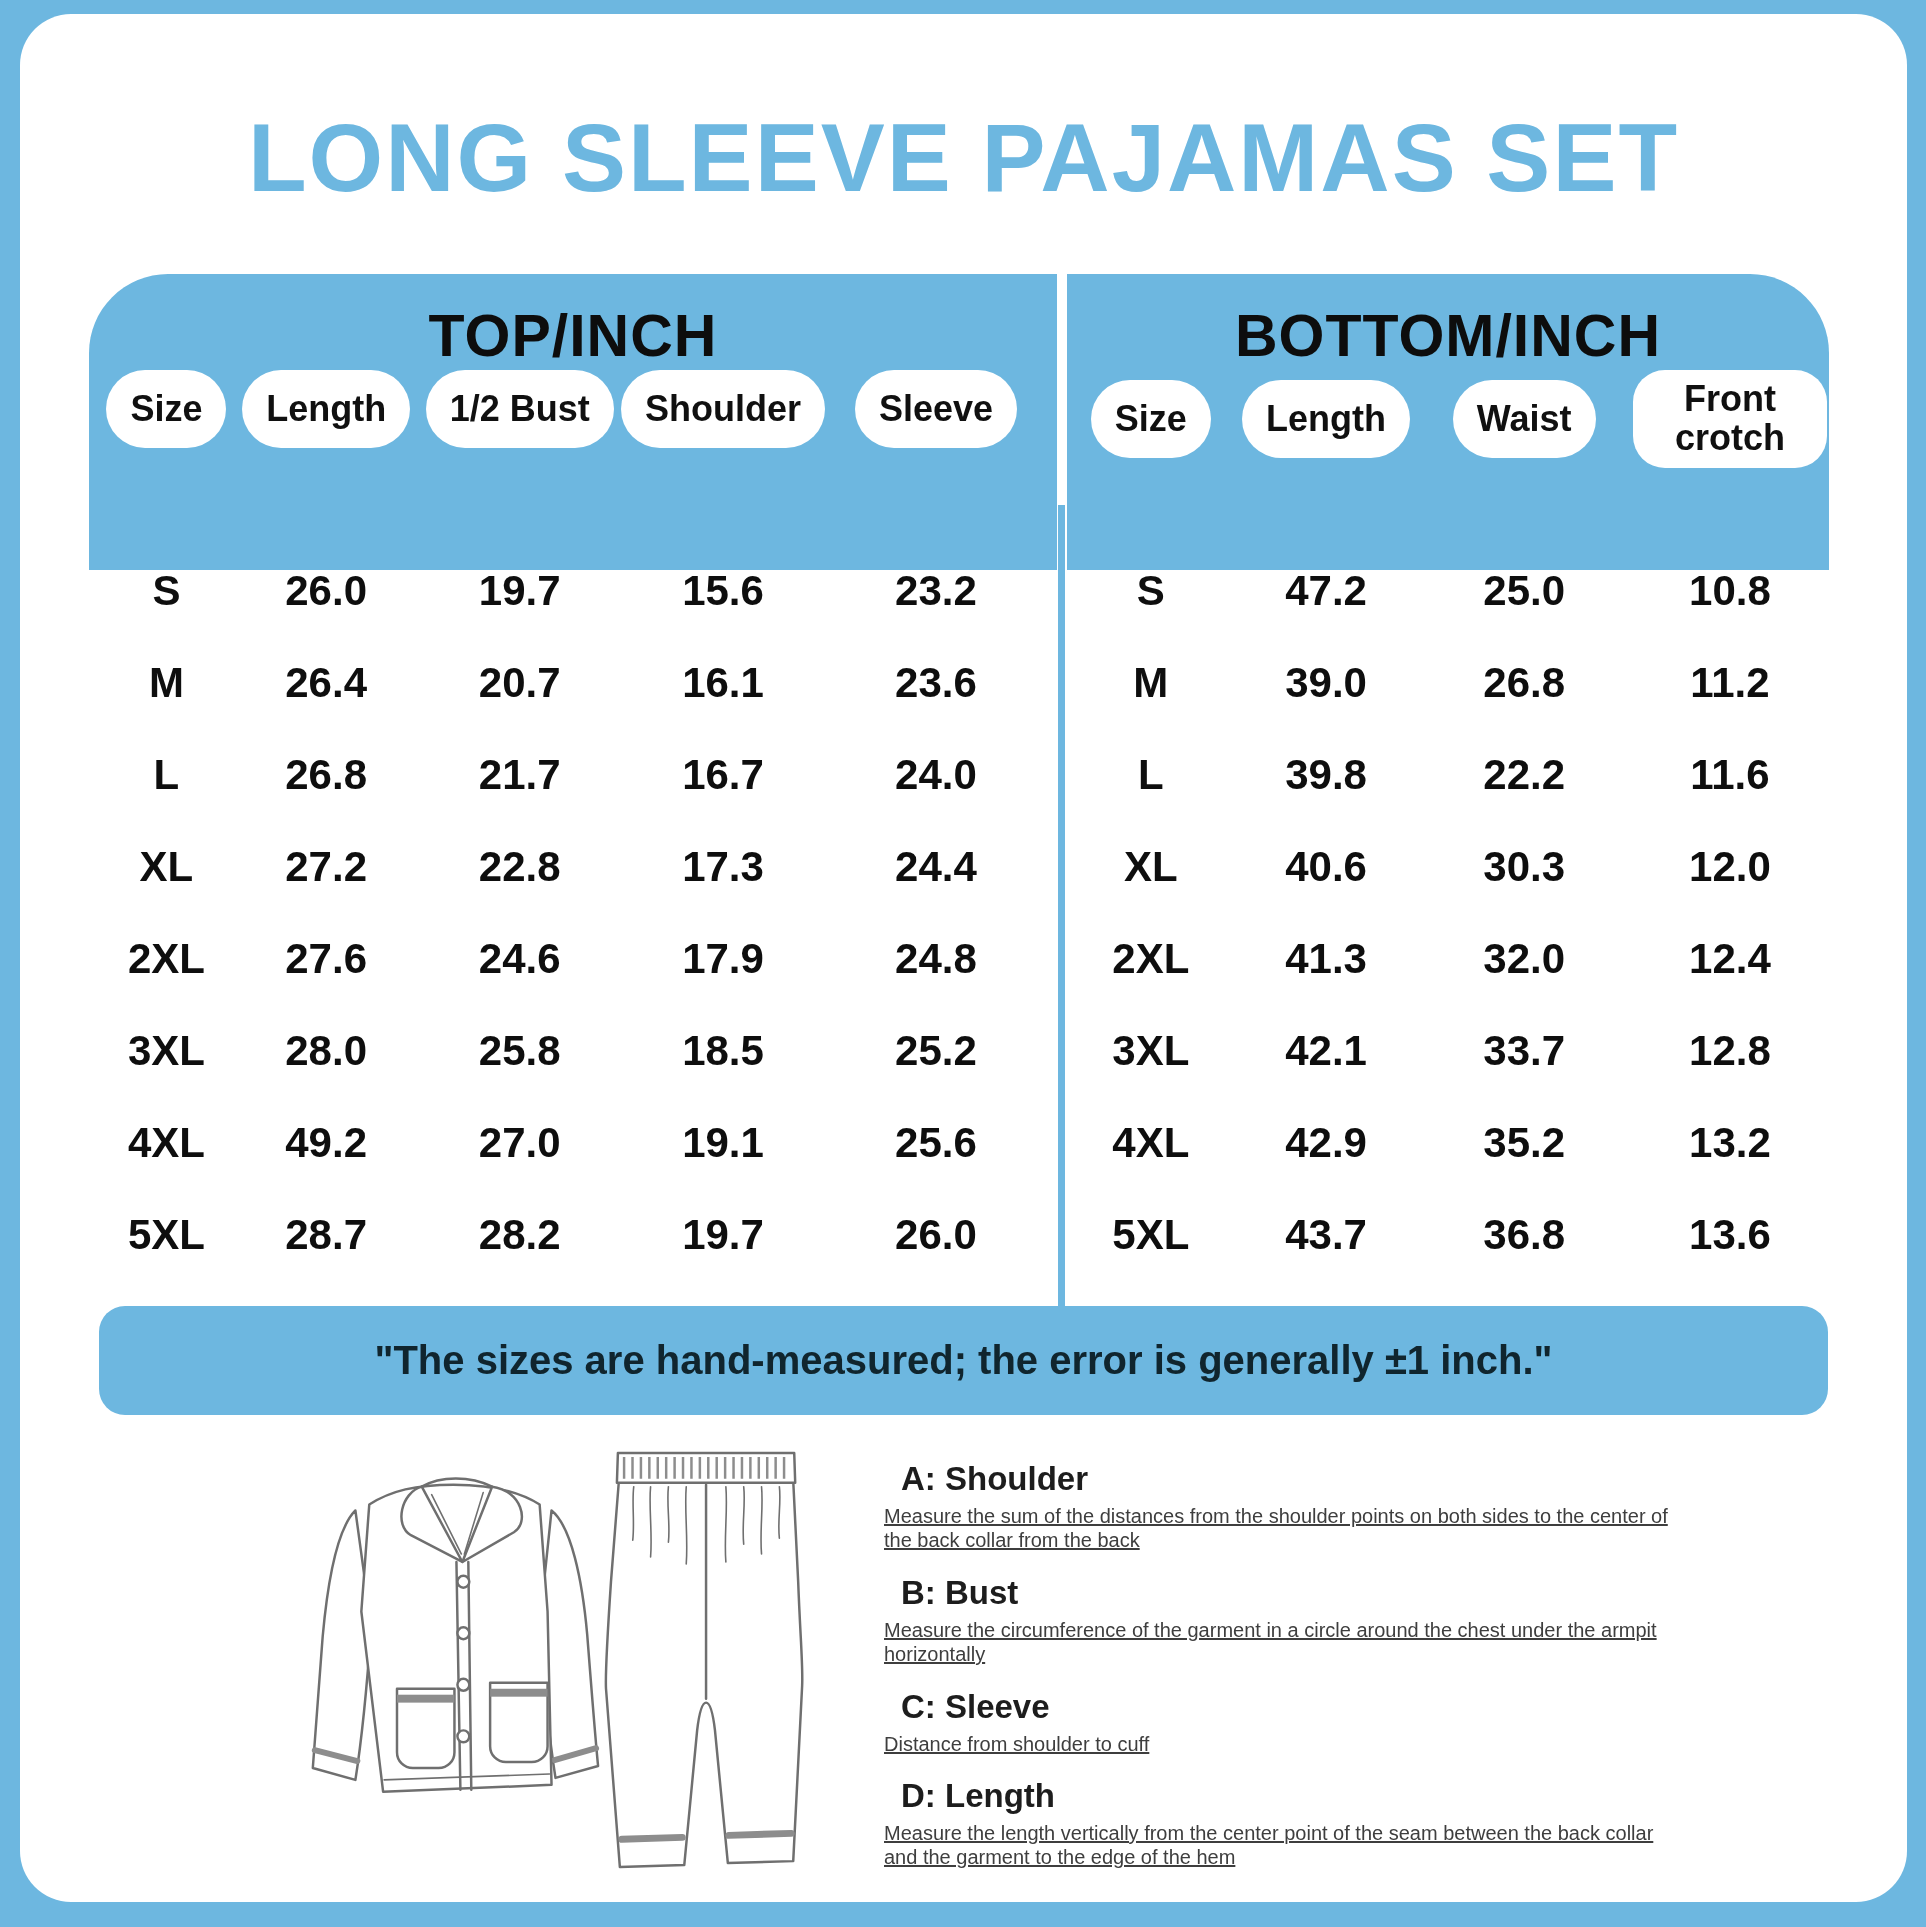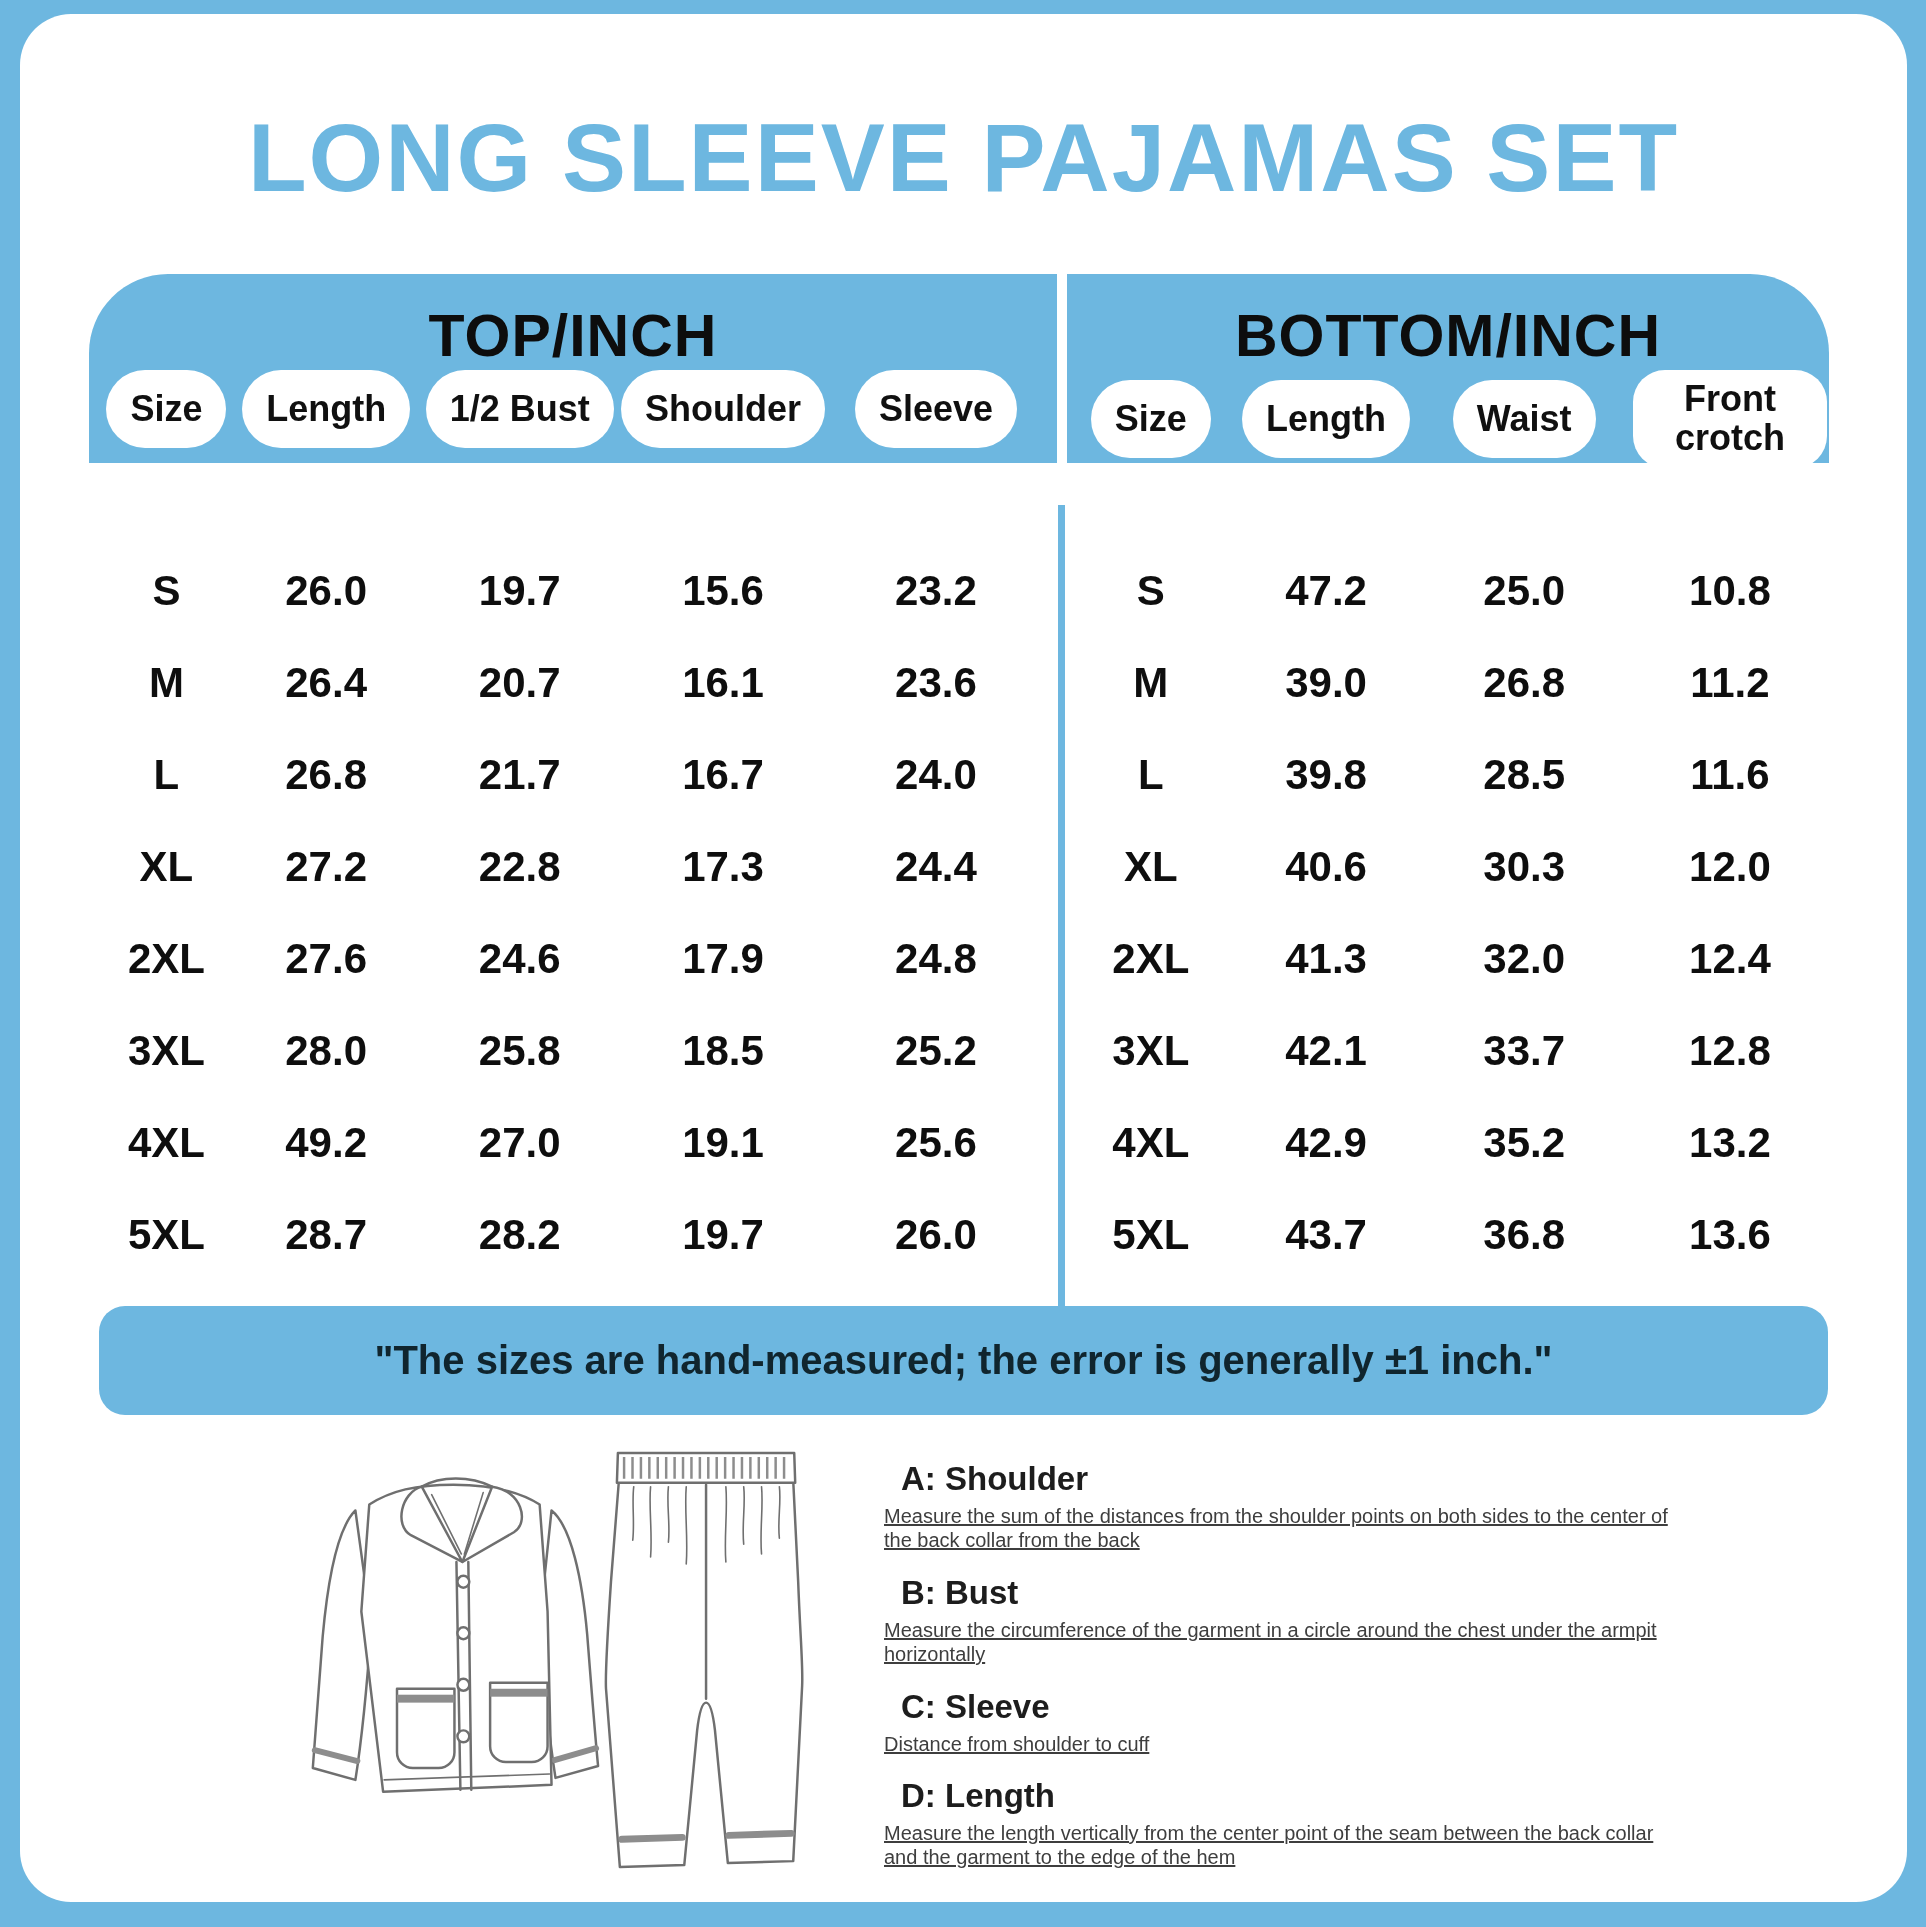--- a/index.html
+++ b/index.html
@@ -10,21 +10,21 @@
   .frame{
     position:absolute;left:20px;right:20px;top:14px;bottom:26px;
     background:#ffffff;border-radius:51px;
   }
   .title{
     position:absolute;left:0;top:103px;width:100%;text-align:center;
     font-size:96px;font-weight:800;letter-spacing:2px;color:#6DB7E0;
     white-space:nowrap;
   }
   
-  .panel{position:absolute;top:274px;height:189px;background:#6DB7E0;}
+  .panel{position:absolute;top:274px;height:296px;background:#6DB7E0;}
   .panel-left{left:89px;width:968px;border-radius:79px 0 0 0;}
   .panel-right{left:1067px;width:762px;border-radius:0 79px 0 0;}
   .panel h2{
     margin:28px 0 0 0;text-align:center;font-size:59px;font-weight:800;
     color:#0d0d0d;letter-spacing:1px;
   }
   .pill-row{display:grid;margin-top:0;align-items:center;}
   .cols-top{grid-template-columns:16% 17% 23% 19% 25%;}
   .cols-bottom{grid-template-columns:22% 24% 28% 26%;}
   .pcell{display:flex;justify-content:center;align-items:center;}
@@ -170,21 +170,21 @@
       </div>
       <div class="trow cols-bottom">
         <div class="tcell">M</div>
         <div class="tcell">39.0</div>
         <div class="tcell">26.8</div>
         <div class="tcell">11.2</div>
       </div>
       <div class="trow cols-bottom">
         <div class="tcell">L</div>
         <div class="tcell">39.8</div>
-        <div class="tcell">28.5</div>
+        <div class="tcell">22.2</div>
         <div class="tcell">11.6</div>
       </div>
       <div class="trow cols-bottom">
         <div class="tcell">XL</div>
         <div class="tcell">40.6</div>
         <div class="tcell">30.3</div>
         <div class="tcell">12.0</div>
       </div>
       <div class="trow cols-bottom">
         <div class="tcell">2XL</div>

